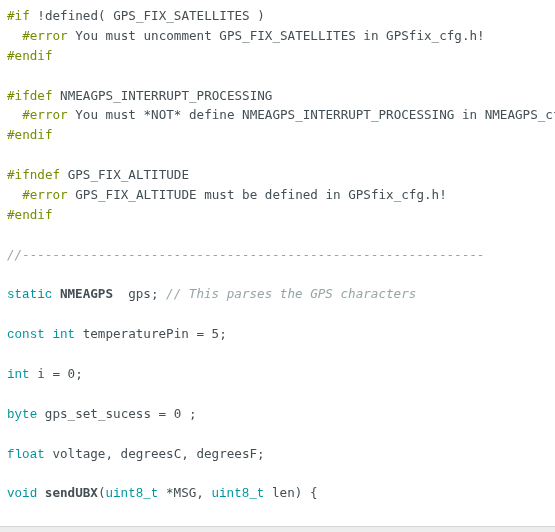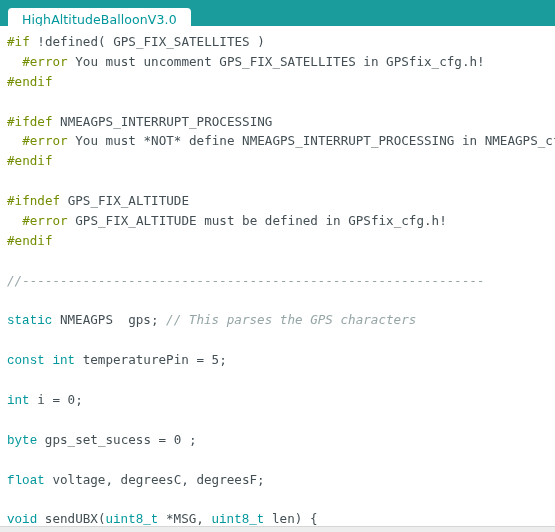--- a/index.html
+++ b/index.html
@@ -72,41 +72,36 @@
     height: 19.9px;
     white-space: pre;
     overflow: hidden;
   }
 
   
   .t-plain   { color: #434f54; }
   .t-kw      { color: #00979C; font-family: Liberation Mono, monospace; }              
   .t-kw2     { color: #728E00; }              
   .t-comment { color: #95A5A6; font-style: italic; }
-  .t-name    { color: #434f54; font-weight: normal; }
+  .t-name    { color: #434f54; font-weight: bold; }
 
   
   .status-strip {
     height: 6px;
     background: #ededed;
     border-top: 1px solid #d6d6d6;
     flex: 0 0 auto;
     box-sizing: border-box;
   }
 </style>
 </head>
 <body>
 
 <div class="app-window">
 
-  <div class="tab-bar">
-    <div class="editor-tab">
-      <span>HighAltitudeBalloonV3.0</span>
-    </div>
-  </div>
 
   <div class="code-area">
     <div class="code-lines" id="code-lines"><div class="code-line"><span class="t-kw2">#if</span><span class="t-plain"> !defined( GPS_FIX_SATELLITES )</span></div><div class="code-line"><span class="t-plain">  </span><span class="t-kw2">#error</span><span class="t-plain"> You must uncomment GPS_FIX_SATELLITES in GPSfix_cfg.h!</span></div><div class="code-line"><span class="t-kw2">#endif</span></div><div class="code-line">&nbsp;</div><div class="code-line"><span class="t-kw2">#ifdef</span><span class="t-plain"> NMEAGPS_INTERRUPT_PROCESSING</span></div><div class="code-line"><span class="t-plain">  </span><span class="t-kw2">#error</span><span class="t-plain"> You must *NOT* define NMEAGPS_INTERRUPT_PROCESSING in NMEAGPS_cfg.h!</span></div><div class="code-line"><span class="t-kw2">#endif</span></div><div class="code-line">&nbsp;</div><div class="code-line"><span class="t-kw2">#ifndef</span><span class="t-plain"> GPS_FIX_ALTITUDE</span></div><div class="code-line"><span class="t-plain">  </span><span class="t-kw2">#error</span><span class="t-plain"> GPS_FIX_ALTITUDE must be defined in GPSfix_cfg.h!</span></div><div class="code-line"><span class="t-kw2">#endif</span></div><div class="code-line">&nbsp;</div><div class="code-line"><span class="t-comment">//-------------------------------------------------------------</span></div><div class="code-line">&nbsp;</div><div class="code-line"><span class="t-kw">static</span><span class="t-plain"> </span><span class="t-name">NMEAGPS</span><span class="t-plain">  gps; </span><span class="t-comment">// This parses the GPS characters</span></div><div class="code-line">&nbsp;</div><div class="code-line"><span class="t-kw">const</span><span class="t-plain"> </span><span class="t-kw">int</span><span class="t-plain"> temperaturePin = 5;</span></div><div class="code-line">&nbsp;</div><div class="code-line"><span class="t-kw">int</span><span class="t-plain"> i = 0;</span></div><div class="code-line">&nbsp;</div><div class="code-line"><span class="t-kw">byte</span><span class="t-plain"> gps_set_sucess = 0 ;</span></div><div class="code-line">&nbsp;</div><div class="code-line"><span class="t-kw">float</span><span class="t-plain"> voltage, degreesC, degreesF;</span></div><div class="code-line">&nbsp;</div><div class="code-line"><span class="t-kw">void</span><span class="t-plain"> </span><span class="t-name">sendUBX</span><span class="t-plain">(</span><span class="t-kw">uint8_t</span><span class="t-plain"> *MSG, </span><span class="t-kw">uint8_t</span><span class="t-plain"> len) {</span></div></div>
   </div>
 
   <div class="status-strip"></div>
 
 </div>
 
 </body></html>

